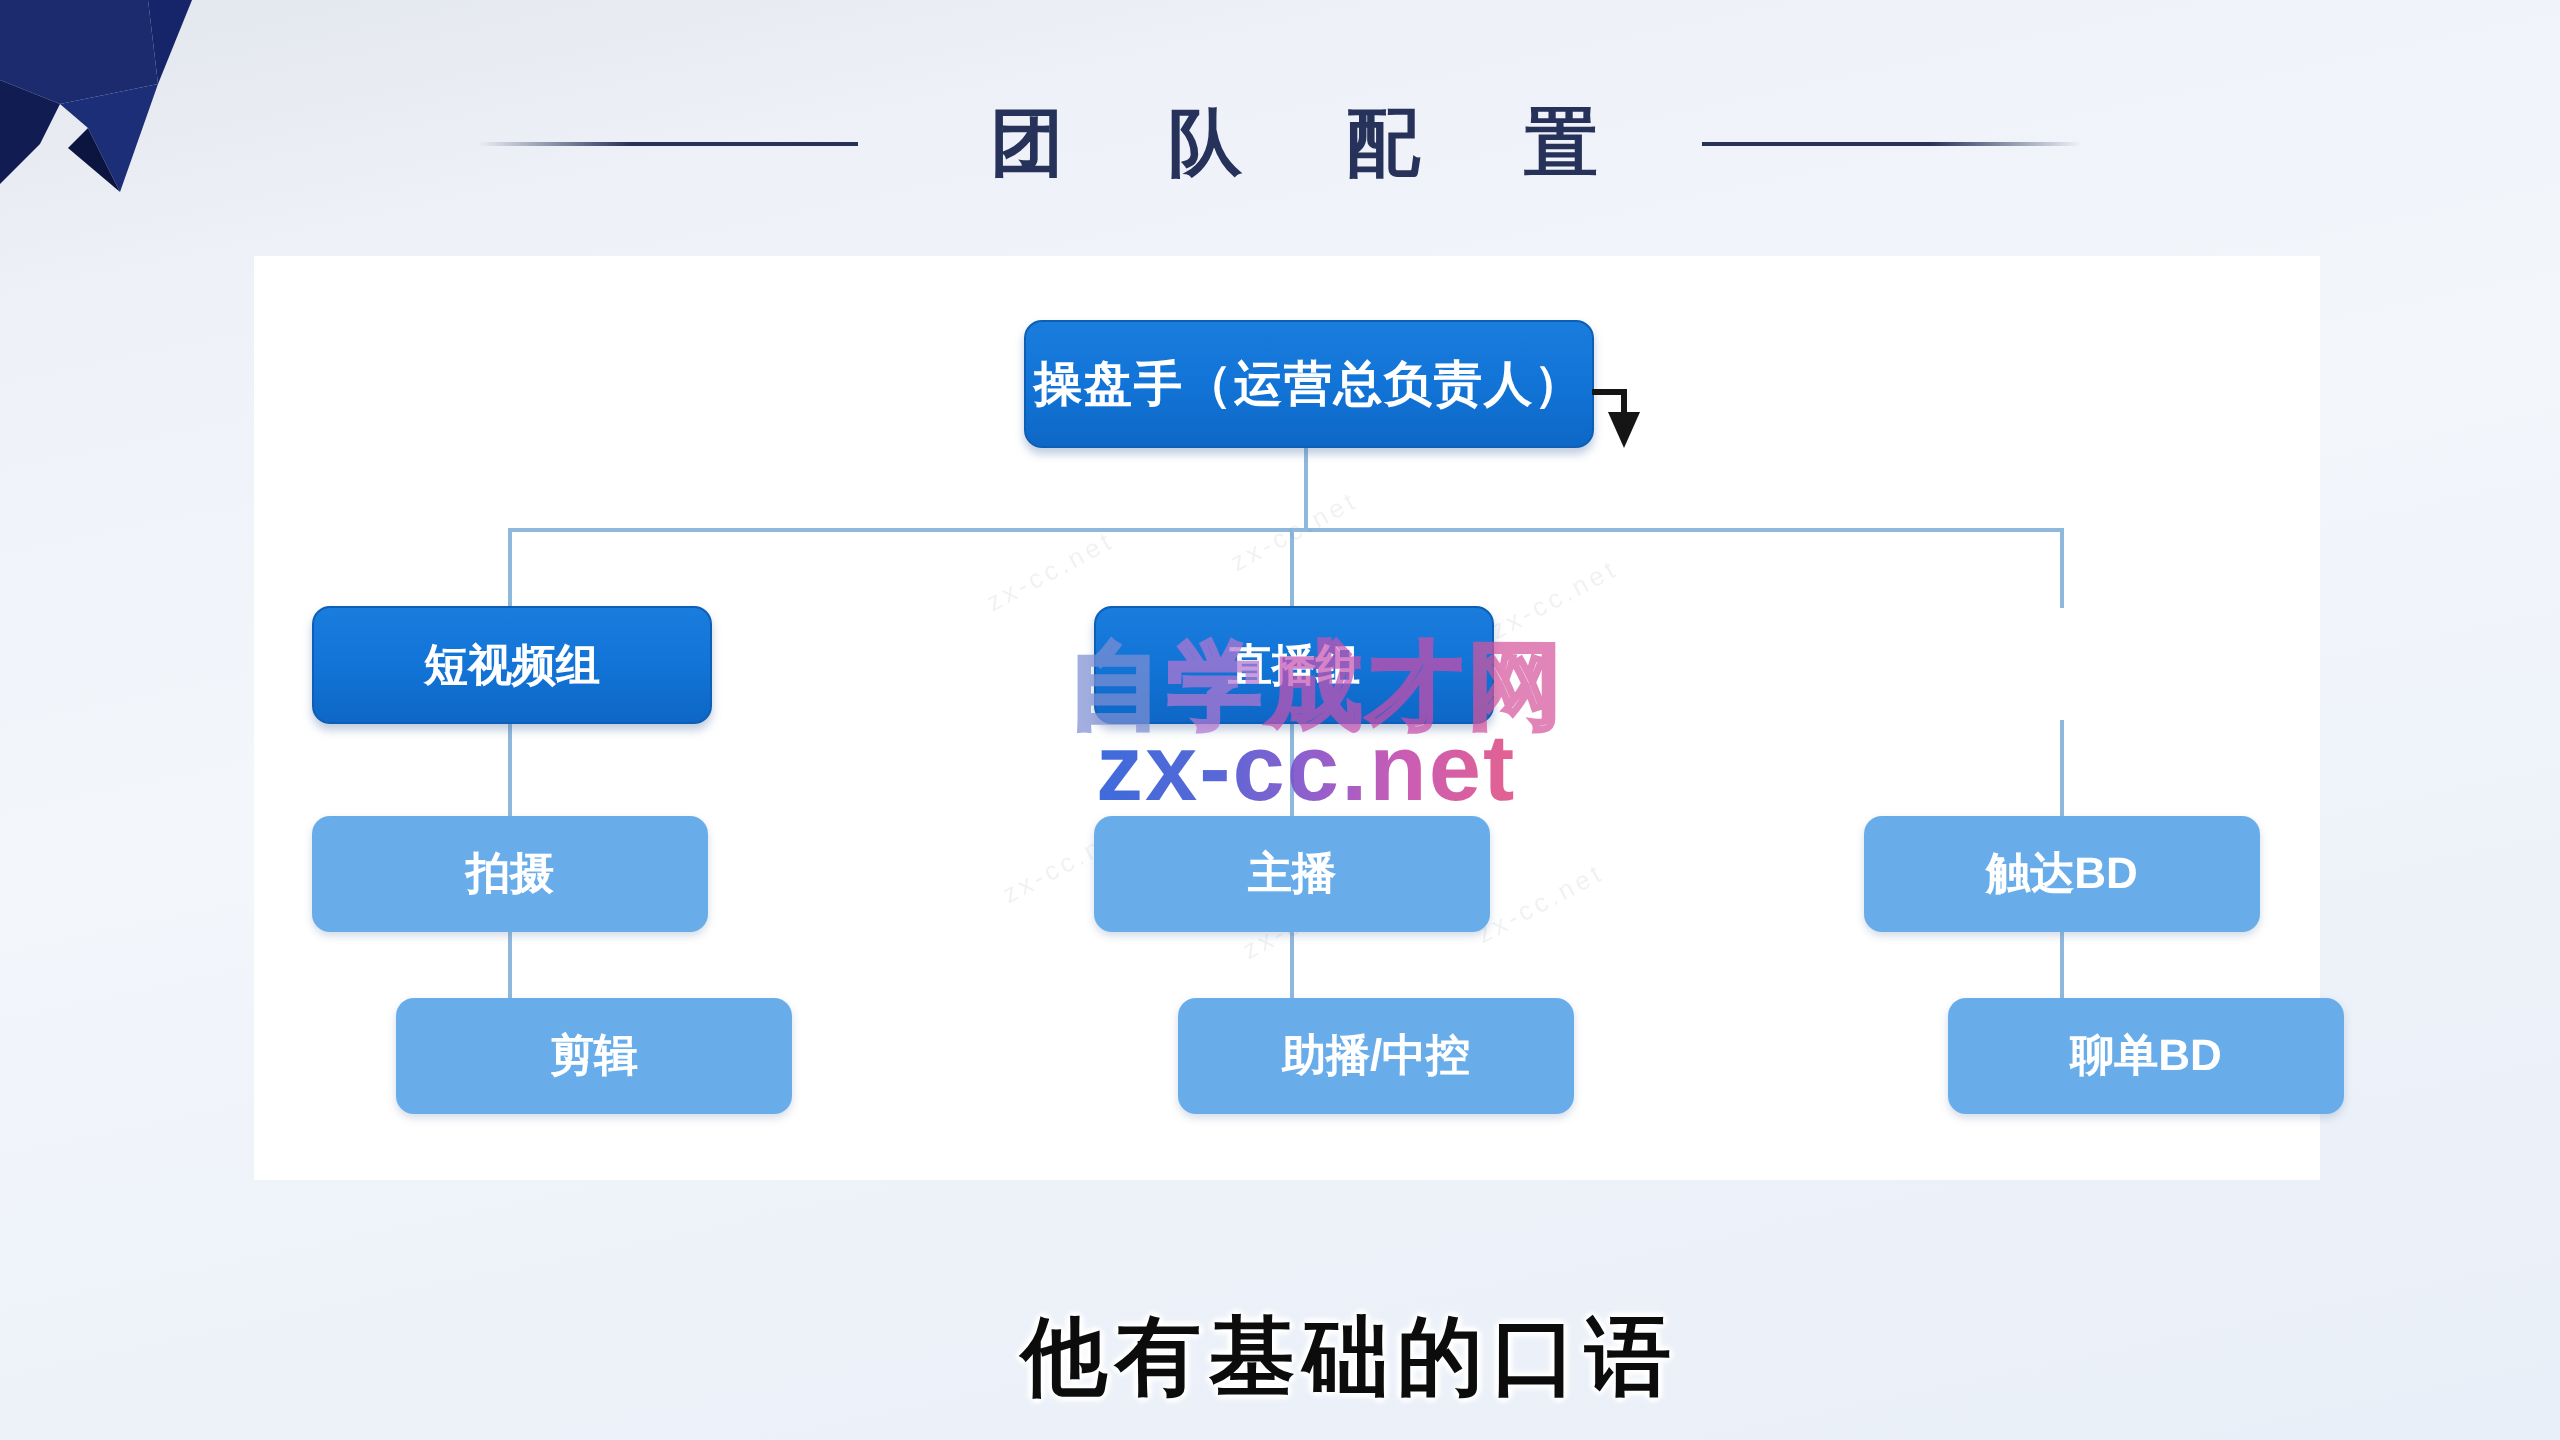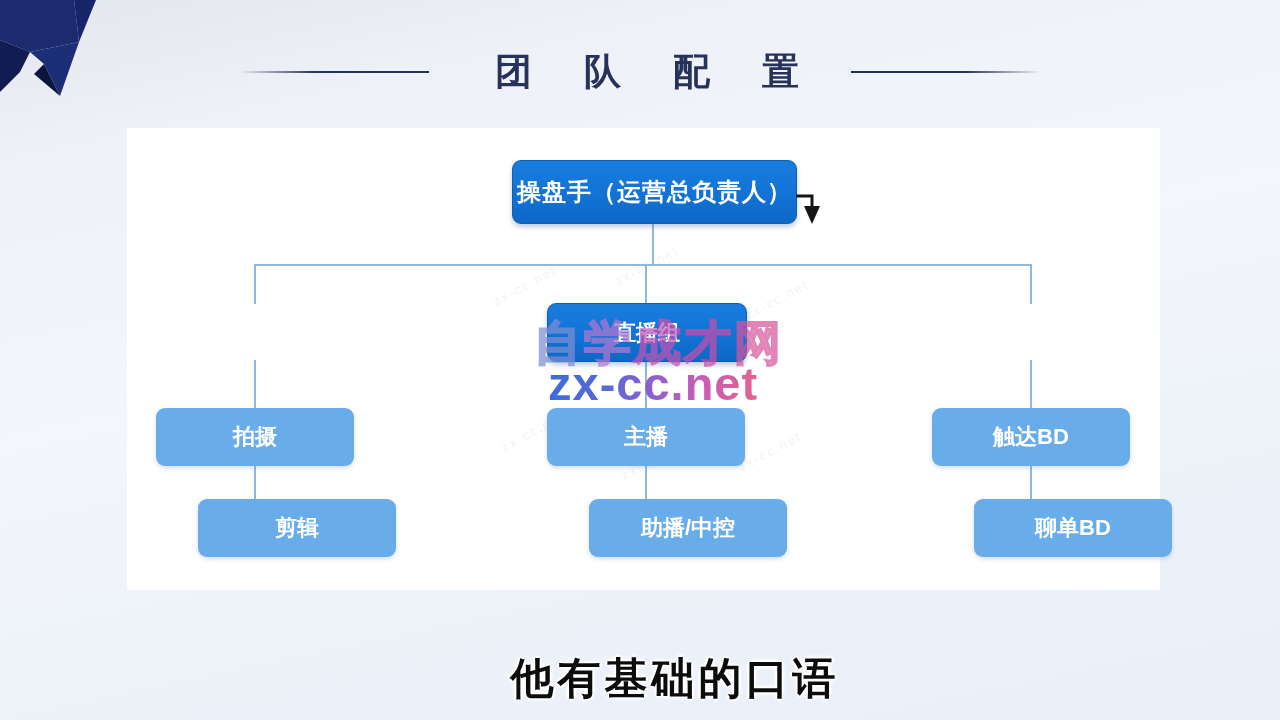--- a/index.html
+++ b/index.html
@@ -127,20 +127,21 @@
   <div class="conn v" style="left:645px;top:466px;height:33px"></div>
   <div class="conn v" style="left:1030px;top:466px;height:33px"></div>
 
   <div class="node dark root-node">操盘手（运营总负责人）</div>
 
   <svg class="down-arrow" width="34" height="42" viewBox="0 0 34 42" aria-hidden="true">
     <path d="M2 10 H18 V20" fill="none" stroke="#151515" stroke-width="3"></path>
     <polygon points="10,20 26,20 18,38" fill="#151515"></polygon>
   </svg>
 
+  <div class="node dark group-node col0 row1">短视频组</div>
   <div class="node dark group-node col1 row1">直播组</div>
 
   <div class="node light member-node col0 row2">拍摄</div>
   <div class="node light member-node col2 row2">触达BD</div>
   <div class="node light member-node col1 row2">主播</div>
   <div class="node light member-node col0 row3">剪辑</div>
   <div class="node light member-node col1 row3">助播/中控</div>
   <div class="node light member-node col2 row3">聊单BD</div>
 
   <div class="wm-brand"><span style="color: rgba(126, 143, 212, 0.18); -webkit-text-stroke: 2px rgb(126, 143, 212);">自</span><span style="color: rgba(180, 120, 210, 0.18); -webkit-text-stroke: 2px rgb(180, 120, 210);">学</span><span style="color: rgba(197, 84, 180, 0.18); -webkit-text-stroke: 2px rgb(197, 84, 180);">成</span><span style="color: rgba(204, 77, 172, 0.18); -webkit-text-stroke: 2px rgb(204, 77, 172);">才</span><span style="color: rgba(214, 85, 158, 0.18); -webkit-text-stroke: 2px rgb(214, 85, 158);">网</span></div>

